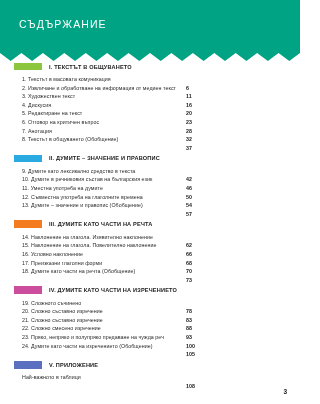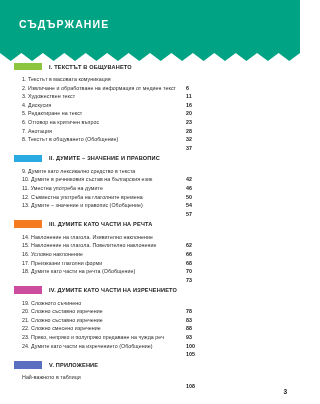--- a/index.html
+++ b/index.html
@@ -21,21 +21,21 @@
     width: 300px;
     height: 52px;
     background: #00a383;
   }
   .header-title {
     position: absolute;
     left: 19px;
     top: 18px;
     color: #ffffff;
     font-size: 10.5px;
-    font-weight: bold;
+    font-weight: normal;
     letter-spacing: 1.1px;
   }
   .zigzag {
     position: absolute;
     left: 0;
     bottom: -9px;
     width: 300px;
     height: 10px;
     display: block;
   }

